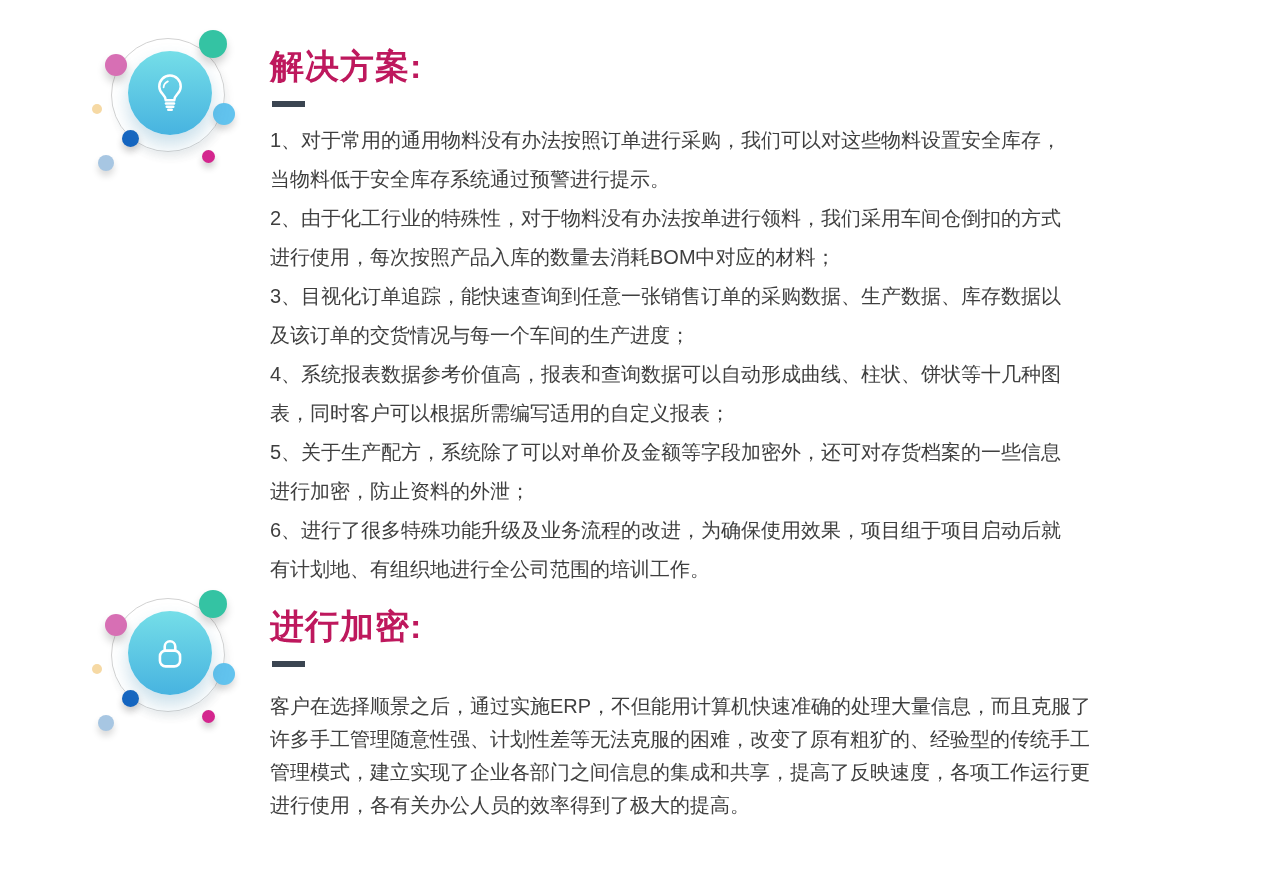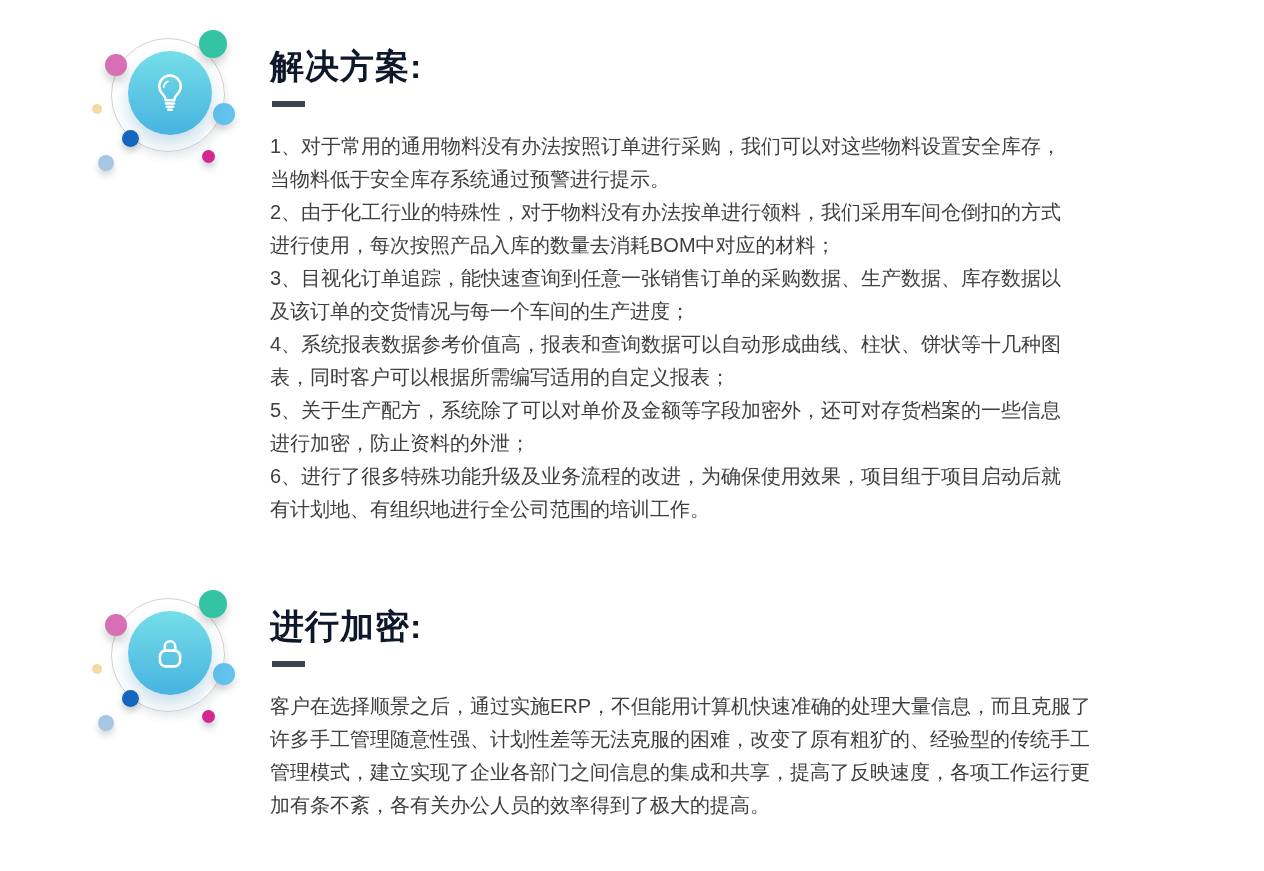--- a/index.html
+++ b/index.html
@@ -32,30 +32,30 @@
   .dot-yellow     { left: 4px;   top: 80px;  width: 10px; height: 10px; background: #f6d9a4; }
   .dot-dark-blue  { left: 34px;  top: 106px; width: 17px; height: 17px; background: #1565c0; box-shadow: 0 5px 7px rgba(0,0,0,0.2); }
   .dot-steel-blue { left: 10px;  top: 131px; width: 16px; height: 16px; background: #a7c6e2; box-shadow: 0 5px 7px rgba(0,0,0,0.15); }
   .dot-light-blue { left: 125px; top: 79px;  width: 22px; height: 22px; background: #62c3ee; box-shadow: 0 5px 7px rgba(0,0,0,0.15); }
   .dot-magenta    { left: 114px; top: 126px; width: 13px; height: 13px; background: #d4268e; box-shadow: 0 5px 7px rgba(0,0,0,0.2); }
 
   
   .heading {
     position: absolute; left: 270px; top: 46px;
     font-size: 34px; line-height: 40px; font-weight: 700;
-    color: #0f172a; letter-spacing: 1px;
+    color: #be185d; letter-spacing: 1px;
   }
   .underline {
     position: absolute; left: 272px; top: 101px;
     width: 33px; height: 6px; background: #3b4551;
   }
   .body-text {
-    position: absolute; left: 270px; top: 130px; width: 940px;
+    position: absolute; left: 270px; top: 121px; width: 940px;
     font-size: 20px; color: #3f3f3f;
-    line-height: 33px; white-space: pre;
+    line-height: 39px; white-space: pre;
   }
   .sec-2 .body-text { top: 130px; line-height: 33px; }
 </style>
 </head>
 <body>
 
 <section class="sec sec-1">
   <div class="icon-group">
     <div class="ring"></div>
     <span class="dot dot-teal"></span>
@@ -106,14 +106,14 @@
         <rect x="13.5" y="21.5" width="21" height="16.5" rx="6"></rect>
         <path d="M18.5 21.5 V17.3 A5.5 5.5 0 0 1 29.5 17.3 V21.5"></path>
       </svg>
     </div>
   </div>
   <h2 class="heading">进行加密:</h2>
   <div class="underline"></div>
   <div class="body-text">客户在选择顺景之后，通过实施ERP，不但能用计算机快速准确的处理大量信息，而且克服了
 许多手工管理随意性强、计划性差等无法克服的困难，改变了原有粗犷的、经验型的传统手工
 管理模式，建立实现了企业各部门之间信息的集成和共享，提高了反映速度，各项工作运行更
-加有条不紊，各有关办公人员的效率得到了极大的提高。</div>
+进行使用，各有关办公人员的效率得到了极大的提高。</div>
 </section>
 
 </body></html>

